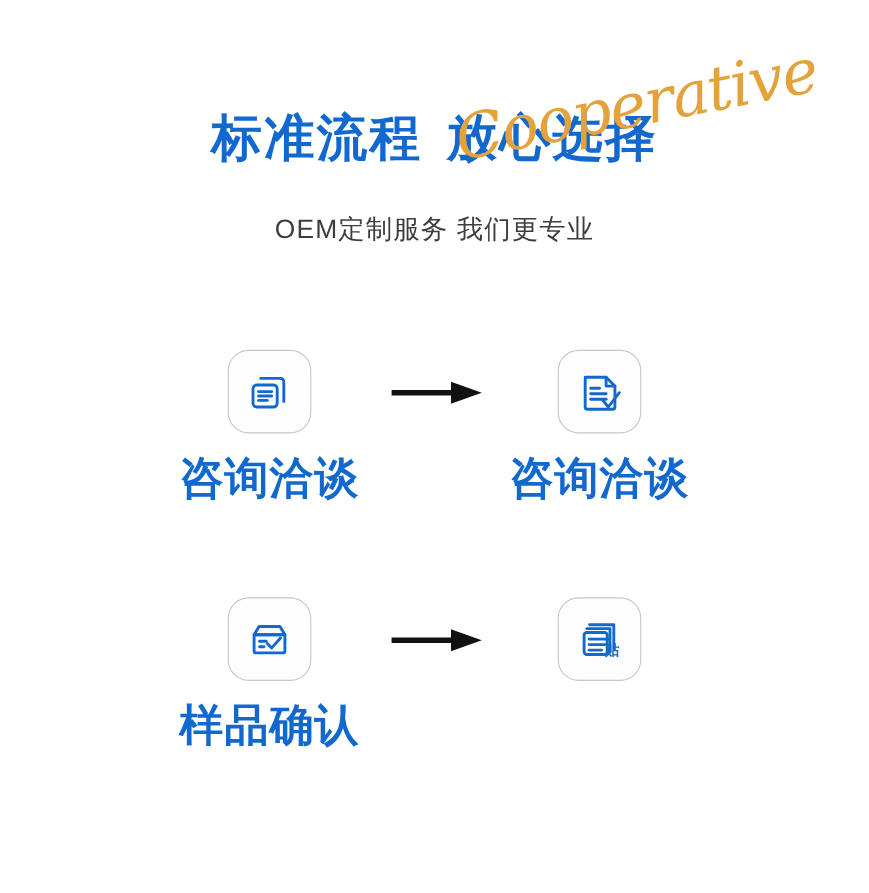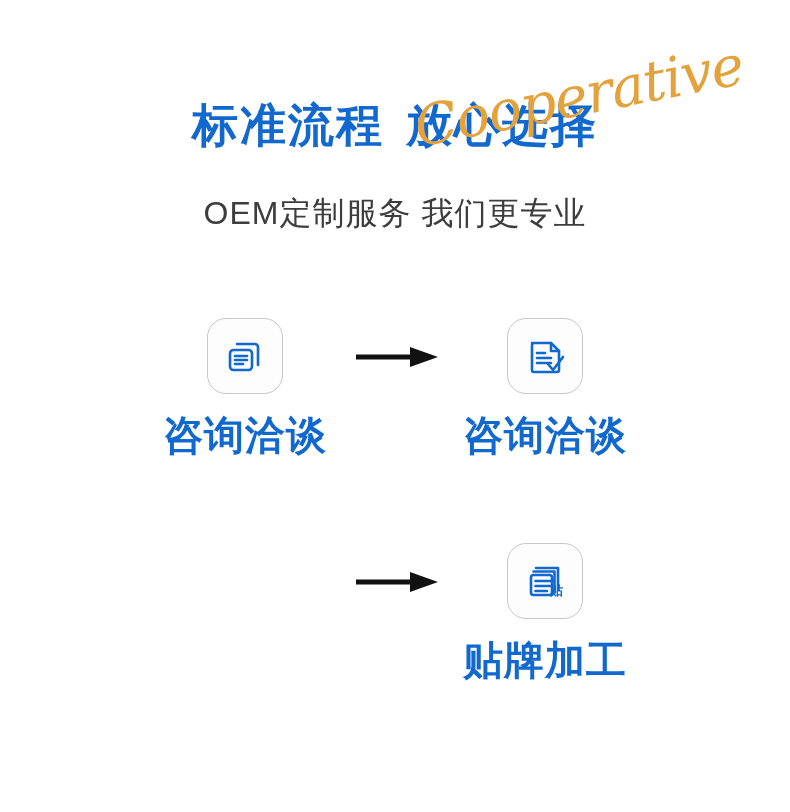--- a/index.html
+++ b/index.html
@@ -72,21 +72,21 @@
     white-space: nowrap;
     letter-spacing: -1px;
   }
 
   .subtitle {
     position: absolute;
     top: 192px;
     left: 0;
     width: 790px;
     text-align: center;
-    font-size: 32px;
+    font-size: 24px;
     color: #3d3d3d;
     letter-spacing: 1px;
     white-space: nowrap;
   }
 
   
   .flow {
     position: absolute;
     left: 0;
     width: 790px;
@@ -197,20 +197,34 @@
         </div>
         <div class="step-label">咨询洽谈</div>
       </div>
 
     </div>
   </div>
 
   <div class="flow row-2">
     <div class="row">
 
+      <div class="step step-left">
+        <div class="icon-box">
+          <span>
+            <svg width="50" height="50" viewBox="0 0 50 50" fill="none" stroke="#1169cf" stroke-width="2.6" stroke-linecap="round" stroke-linejoin="round">
+              <path d="M11 21 l4.5 -7.5 h19 l4.5 7.5 z"></path>
+              <path d="M11 21 v15 a1.5 1.5 0 0 0 1.5 1.5 h25 a1.5 1.5 0 0 0 1.5 -1.5 v-15 z"></path>
+              <line x1="16" y1="27" x2="22" y2="27"></line>
+              <line x1="16" y1="32" x2="20" y2="32"></line>
+              <polyline points="23,29 27,33 35,24"></polyline>
+            </svg>
+          </span>
+        </div>
+        <div class="step-label">样品确认</div>
+      </div>
 
       <div class="arrow">
         <svg width="90" height="30" viewBox="0 0 90 30">
           <line x1="4" y1="15" x2="62" y2="15" stroke="#111111" stroke-width="5"></line>
           <polygon points="58,5 86,15 58,25" fill="#111111"></polygon>
         </svg>
       </div>
 
       <div class="step step-right">
         <div class="icon-box">
@@ -219,19 +233,18 @@
               <path d="M16 12 h22 v22"></path>
               <path d="M13.5 15.5 h21 v21"></path>
               <rect x="11" y="19" width="21" height="20" rx="2.5"></rect>
               <line x1="15.5" y1="25" x2="33" y2="25"></line>
               <line x1="15.5" y1="30" x2="30" y2="30"></line>
               <line x1="15.5" y1="35" x2="27" y2="35"></line>
               <text x="30" y="39" font-family="'DejaVu Sans','Liberation Sans',sans-serif" font-size="13" font-weight="bold" fill="#1169cf" stroke="none">贴</text>
             </svg>
           </span>
         </div>
-        <div class="step-label">贴牌加工</div>
       </div>
 
     </div>
   </div>
 
 </div>
 
 </body></html>

